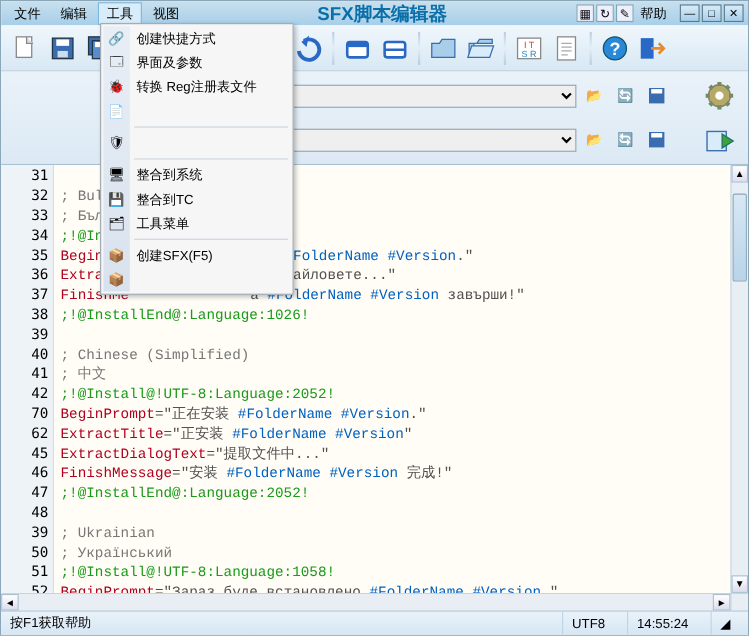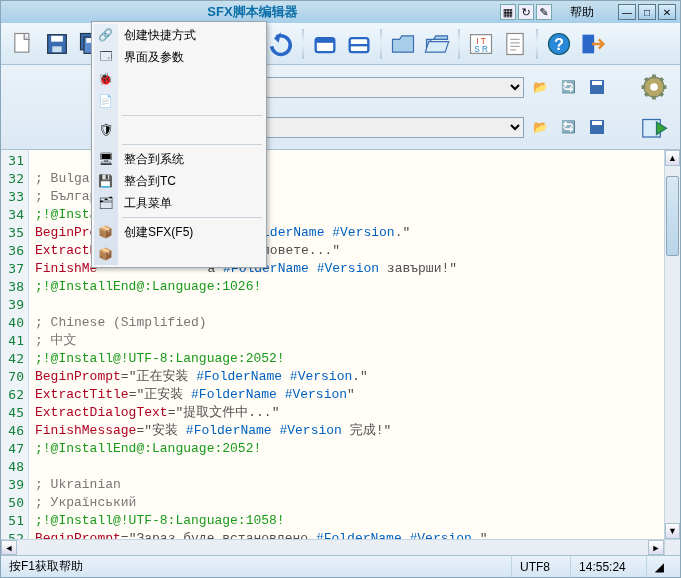--- a/index.html
+++ b/index.html
@@ -1,40 +1,40 @@
 <!DOCTYPE html>
 <html><head>
 <meta charset="utf-8">
 <style>
 * { box-sizing: border-box; margin: 0; padding: 0; }
 body { font-family: "Microsoft YaHei", "SimSun", sans-serif; font-size: 12px; background: #fff; width: 681px; height: 578px; overflow: hidden; display: flex; flex-direction: column; border: 1px solid #8aa6b8; }
 .titlebar { background: linear-gradient(#c8e0ed, #a8ceea); height: 22px; display: flex; align-items: center; padding: 0 4px; }
 .titlebar .menu-items { display: flex; gap: 2px; }
 .titlebar .menu-item { padding: 2px 8px; cursor: default; }
 .titlebar .menu-item.active { background: #d8ecfa; border: 1px solid #7ab5dc; padding: 1px 7px; }
-.titlebar .title { flex: 1; text-align: center; font-weight: bold; color: #0a6fa8; font-size: 13px; }
+.titlebar .title { flex: 1; text-align: center; font-weight: bold; color: #0a6fa8; font-size: 17px; }
 .titlebar .right-icons { display: flex; gap: 2px; align-items: center; }
 .tb-icon { width: 16px; height: 16px; display: inline-flex; align-items: center; justify-content: center; font-size: 11px; border: 1px solid #7aa; background: #eef; }
 .win-btns { display: flex; gap: 2px; margin-left: 6px; }
 .win-btn { width: 18px; height: 16px; border: 1px solid #5a7a8a; background: linear-gradient(#d8ecfa,#a8ceea); display: flex; align-items: center; justify-content: center; font-family: Arial; font-size: 10px; cursor: default; }
 
 .toolbar { background: linear-gradient(#f0f7fc, #d8e8f4); height: 42px; display: flex; align-items: center; padding: 2px 6px; gap: 2px; border-bottom: 1px solid #a8c2d4; }
 .tool-btn { width: 32px; height: 34px; display: flex; align-items: center; justify-content: center; border-radius: 3px; cursor: default; }
 .tool-btn svg { width: 28px; height: 28px; }
 .tool-sep { width: 2px; height: 30px; background: linear-gradient(#bcd, transparent, #bcd); margin: 0 3px; }
 
 .form-area { background: linear-gradient(#eaf2f9, #dce9f4); padding: 4px 8px; display: flex; flex-direction: column; gap: 4px; border-bottom: 1px solid #a8c2d4; align-items: flex-end; }
 .form-row { display: flex; align-items: center; gap: 6px; }
 .form-row label { width: 46px; }
 .form-row select { border: 1px solid #8aa6b8; height: 21px; padding: 1px 2px; font-size: 12px; }
 .form-row .mini-icon { width: 22px; height: 22px; display:flex; align-items:center; justify-content:center; border: 1px solid transparent; border-radius:2px; }
 .big-icon { width:36px; height:36px; display:flex; align-items:center; justify-content:center; }
 
 .editor { flex: 1; display: flex; overflow: hidden; background: #fffdf6; position: relative; }
-.gutter { width: 28px; background: #eef3f7; color: #15803d; text-align: right; padding: 2px 4px 2px 0; font-family: Consolas, monospace; font-size: 13px; line-height: 18px; border-right:1px solid #d0dde8; }
+.gutter { width: 48px; background: #eef3f7; color: #000000; text-align: right; padding: 2px 4px 2px 0; font-family: Consolas, monospace; font-size: 13px; line-height: 18px; border-right:1px solid #d0dde8; }
 .code { flex: 1; padding: 2px 6px; font-family: Consolas, "Courier New", monospace; font-size: 13px; line-height: 18px; white-space: pre; overflow: hidden; }
 .code .line { height: 18px; }
 .c-comment { color: #777; }
 .c-directive { color: #1a9a1a; }
 .c-key { color: #b00020; }
 .c-str { color: #505050; }
 .c-var { color: #0060c0; }
 .scrollbar-v { width: 16px; background: #e8eef4; border-left:1px solid #c4d4e0; display:flex; flex-direction:column; }
 .sb-arrow { height:16px; border:1px solid #a8c2d4; background:linear-gradient(#fff,#dde); display:flex; align-items:center; justify-content:center; font-size:9px; }
 .sb-track { flex:1; position:relative; }
@@ -50,26 +50,32 @@
 .dropdown-menu { position: absolute; left: 91px; top: 21px; width: 176px; background: #f6f6f6; border: 1px solid #9aa6b0; box-shadow: 2px 2px 4px rgba(0,0,0,.25); z-index: 100; padding: 2px; }
 .dropdown-menu .icon-col { position:absolute; left:2px; top:2px; bottom:2px; width:24px; background:linear-gradient(#e8eef6,#d8e2ee); }
 .dm-item { position:relative; display:flex; align-items:center; height: 22px; padding-left: 30px; cursor: default; }
 .dm-sep { height:1px; background:#c8d2dc; margin: 3px 2px 3px 28px; }
 .dm-icon { position:absolute; left:4px; width:16px; height:16px; display:flex; align-items:center; justify-content:center; }
 </style>
 </head>
 <body>
 
 <div class="titlebar">
+  <div class="menu-items">
+    <div class="menu-item">文件</div>
+    <div class="menu-item">编辑</div>
+    <div class="menu-item active">工具</div>
+    <div class="menu-item">视图</div>
+  </div>
   <div class="title">SFX脚本编辑器</div>
   <div class="right-icons">
     <span class="tb-icon">▦</span>
     <span class="tb-icon">↻</span>
     <span class="tb-icon">✎</span>
-    <span style="margin:0 16px">帮助</span>
+    <span style="margin:0 4px">帮助</span>
     <div class="win-btns">
       <div class="win-btn">—</div>
       <div class="win-btn">□</div>
       <div class="win-btn">✕</div>
     </div>
   </div>
 </div>
 
 <div class="toolbar">
   <div class="tool-btn">
@@ -283,20 +289,21 @@
       <div class="dm-item">
         <span class="dm-icon">🔗</span>
         <span>创建快捷方式</span>
       </div>
       <div class="dm-item">
         <span class="dm-icon">🗔</span>
         <span>界面及参数</span>
       </div>
       <div class="dm-item">
         <span class="dm-icon">🐞</span>
+        <span>转换 Reg注册表文件</span>
       </div>
       <div class="dm-item">
         <span class="dm-icon">📄</span>
       </div>
       <div class="dm-sep"></div>
       <div class="dm-item">
         <span class="dm-icon">🛡</span>
       </div>
       <div class="dm-sep"></div>
       <div class="dm-item">

